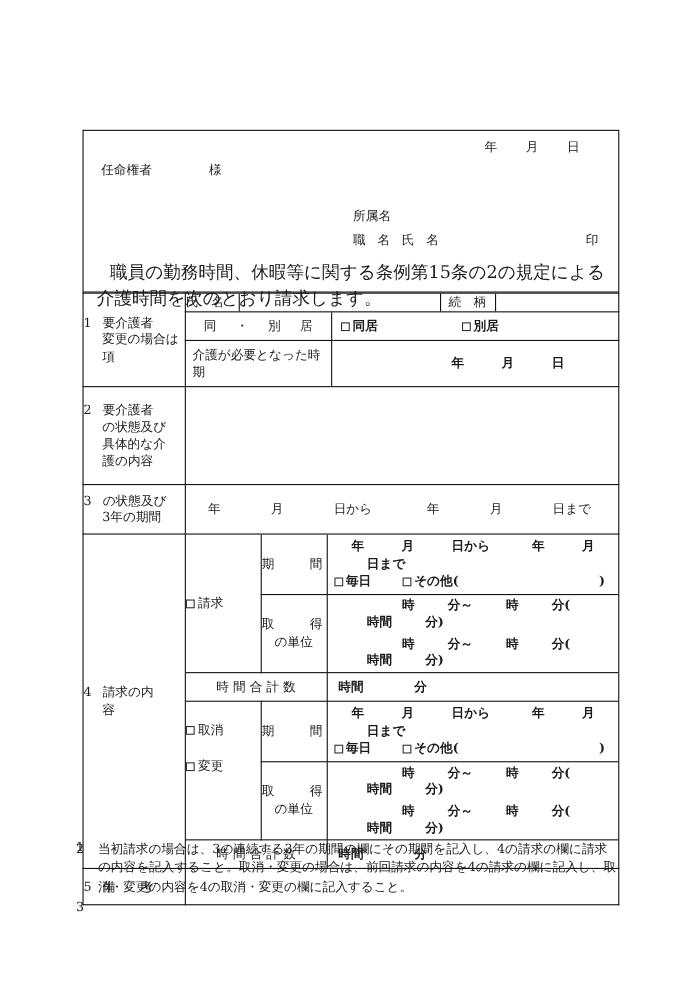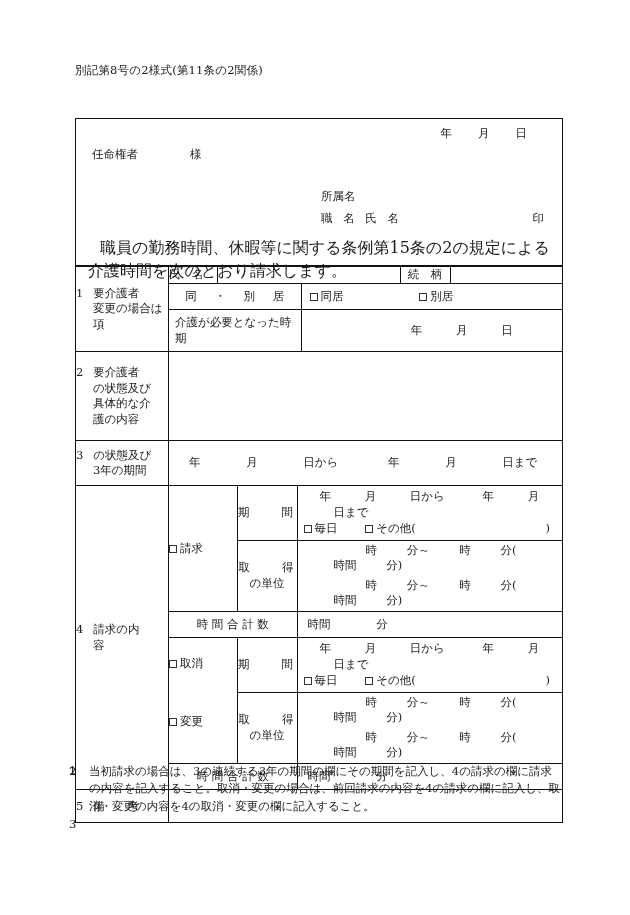--- a/index.html
+++ b/index.html
@@ -117,21 +117,21 @@
   .rowlabel {
     padding: 4px 0 4px 8px;
     vertical-align: top;
     line-height: 1.5;
   }
   .rowlabel .n { padding-right: 10px; }
   .rowlabel .ind { display: block; padding-left: 17px; }
 
   .cell-pad { padding: 5px 8px; }
   .c-center { text-align: left; }
-  .sp2 { letter-spacing: 3px; text-align: right; }
+  .sp2 { letter-spacing: 3px; }
 
   .nm-lbl { width: 45px; padding: 5px 6px; }
   .rel-lbl { width: 50px; padding: 5px 6px; text-align: center; }
 
   .cohab-lbl { padding: 5px 6px; text-align: center; }
   .cohab-lbl i { font-style: normal; }
 
   
   .cb {
     display: inline-block;
@@ -147,21 +147,21 @@
     width: 100%;
     border-collapse: collapse;
     table-layout: fixed;
   }
   .sub-tbl td {
     border: 1px solid #111;
     padding: 0;
     line-height: 1.35;
   }
   .sub-tbl td.noL { border-left: none; }
-  .sub-tbl td.noR { border-right: none; }
+  .sub-tbl td.noR { border-right: none; font-weight: bold; }
   .sub-tbl td.noT { border-top: none; }
   .sub-tbl td.noB { border-bottom: none; }
 
   .chk-col { width: 62px; vertical-align: middle; padding-left: 8px; }
   .fld-col { width: 60px; text-align: center; padding: 4px 2px; }
 
   .kikan-top { padding: 3px 6px 1px 6px; }
   .kikan-bot { padding: 0 6px 3px 6px; }
 
   .time-row { padding: 2px 6px; }
@@ -186,21 +186,20 @@
     position: absolute;
     left: 6px;
     top: 0;
   }
 </style>
 </head>
 <body>
 
 <div class="page">
 
-  <div class="doc-id">別記第8号の2様式(第11条の2関係)</div>
 
 
   <div class="header-box">
     <div class="hdr-date">
       <i>年</i><i>月</i><i>日</i>
     </div>
 
     <div class="hdr-appointer">
       <span>任命権者</span><span class="sama">様</span>
     </div>
@@ -387,21 +386,21 @@
             <td class="tot-lbl noL" colspan="2">時 間 合 計 数</td>
             <td class="noR c-center" style="padding:5px 0;">
               <span style="padding-left:10px;">時間</span>
               <span style="padding-left:42px;">分</span>
             </td>
           </tr>
 
           <tr>
             <td class="chk-col noL" rowspan="2" style="vertical-align:top;padding-top:18px;">
               <div><span class="cb"></span><span>取消</span></div>
-              <div style="margin-top:42px;"><span class="cb"></span><span>変更</span></div>
+              <div style="margin-top:17px;"><span class="cb"></span><span>変更</span></div>
             </td>
             <td class="fld-col">
               <span class="sp2">期　　間</span>
             </td>
             <td class="noR" style="padding:0;">
               <div class="kikan-top date-line c-center">
                 <span style="padding-left:16px;">年</span>
                 <span style="padding-left:30px;">月</span>
                 <span style="padding-left:30px;">日から</span>
                 <span style="padding-left:34px;">年</span>

